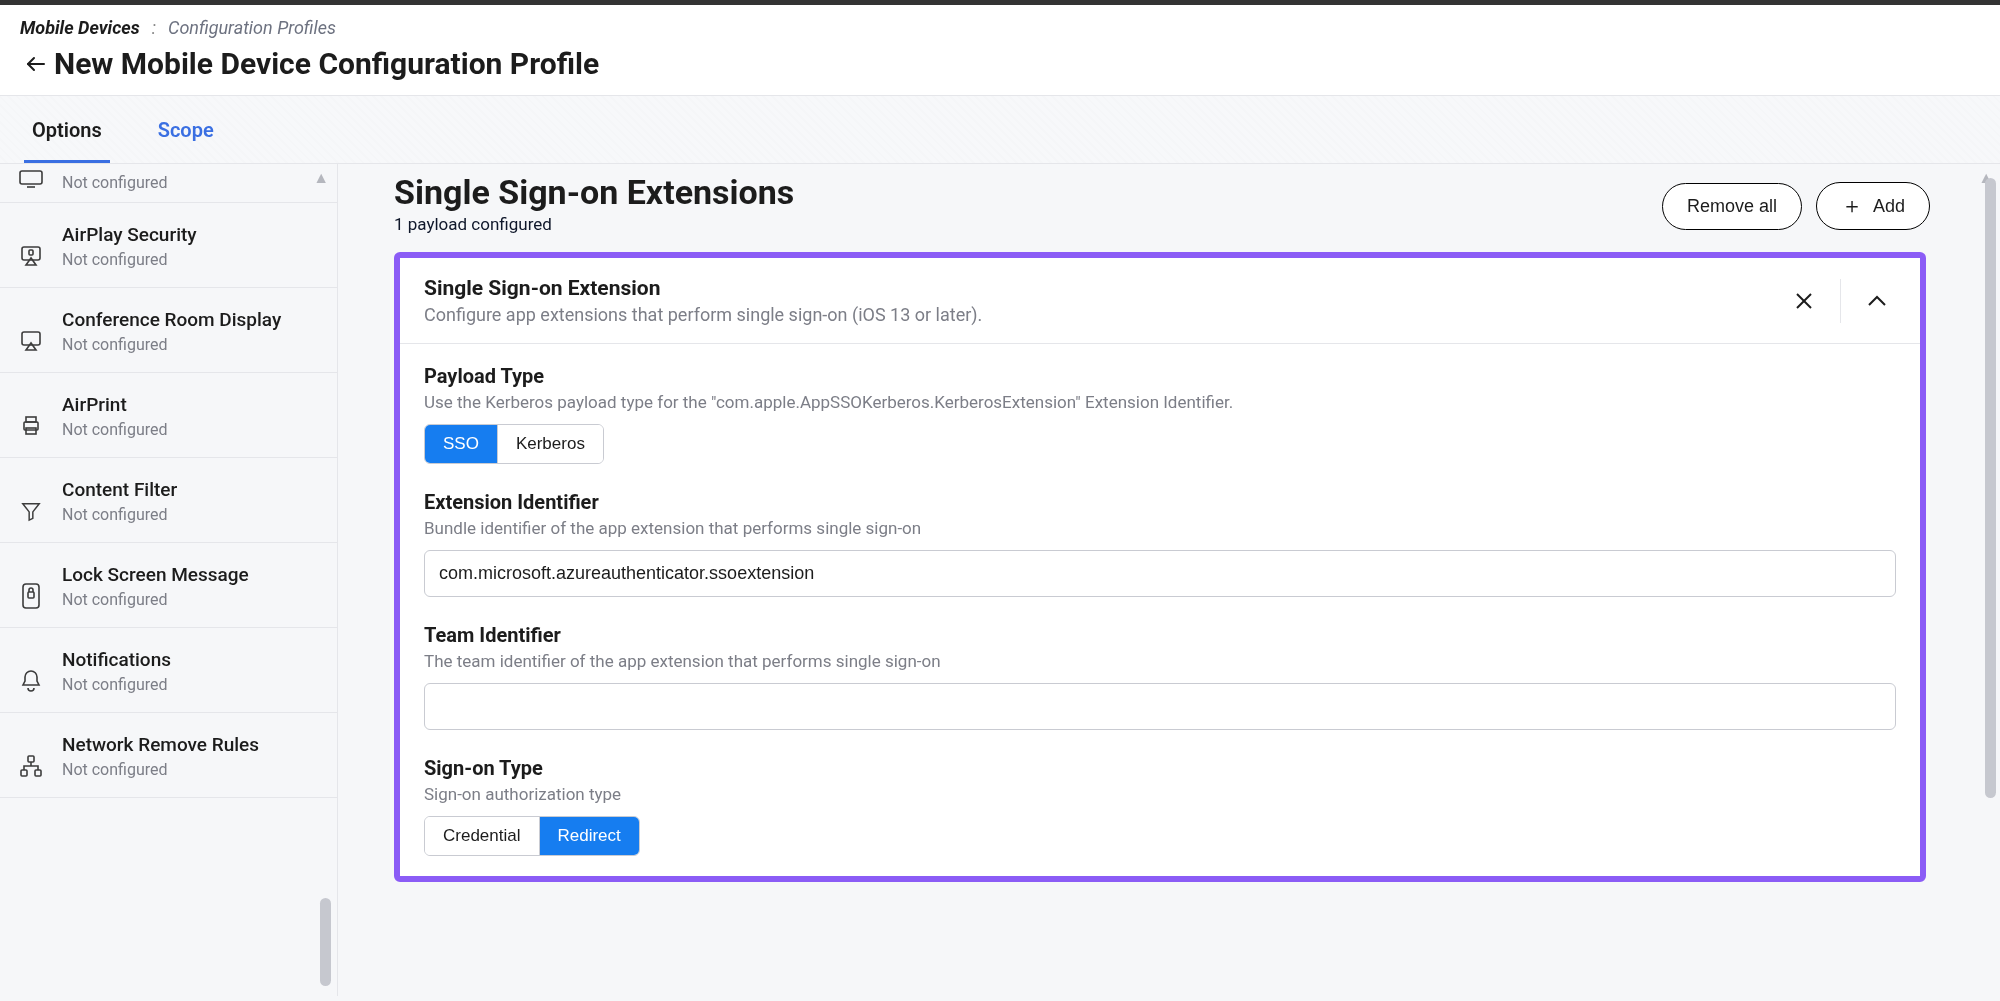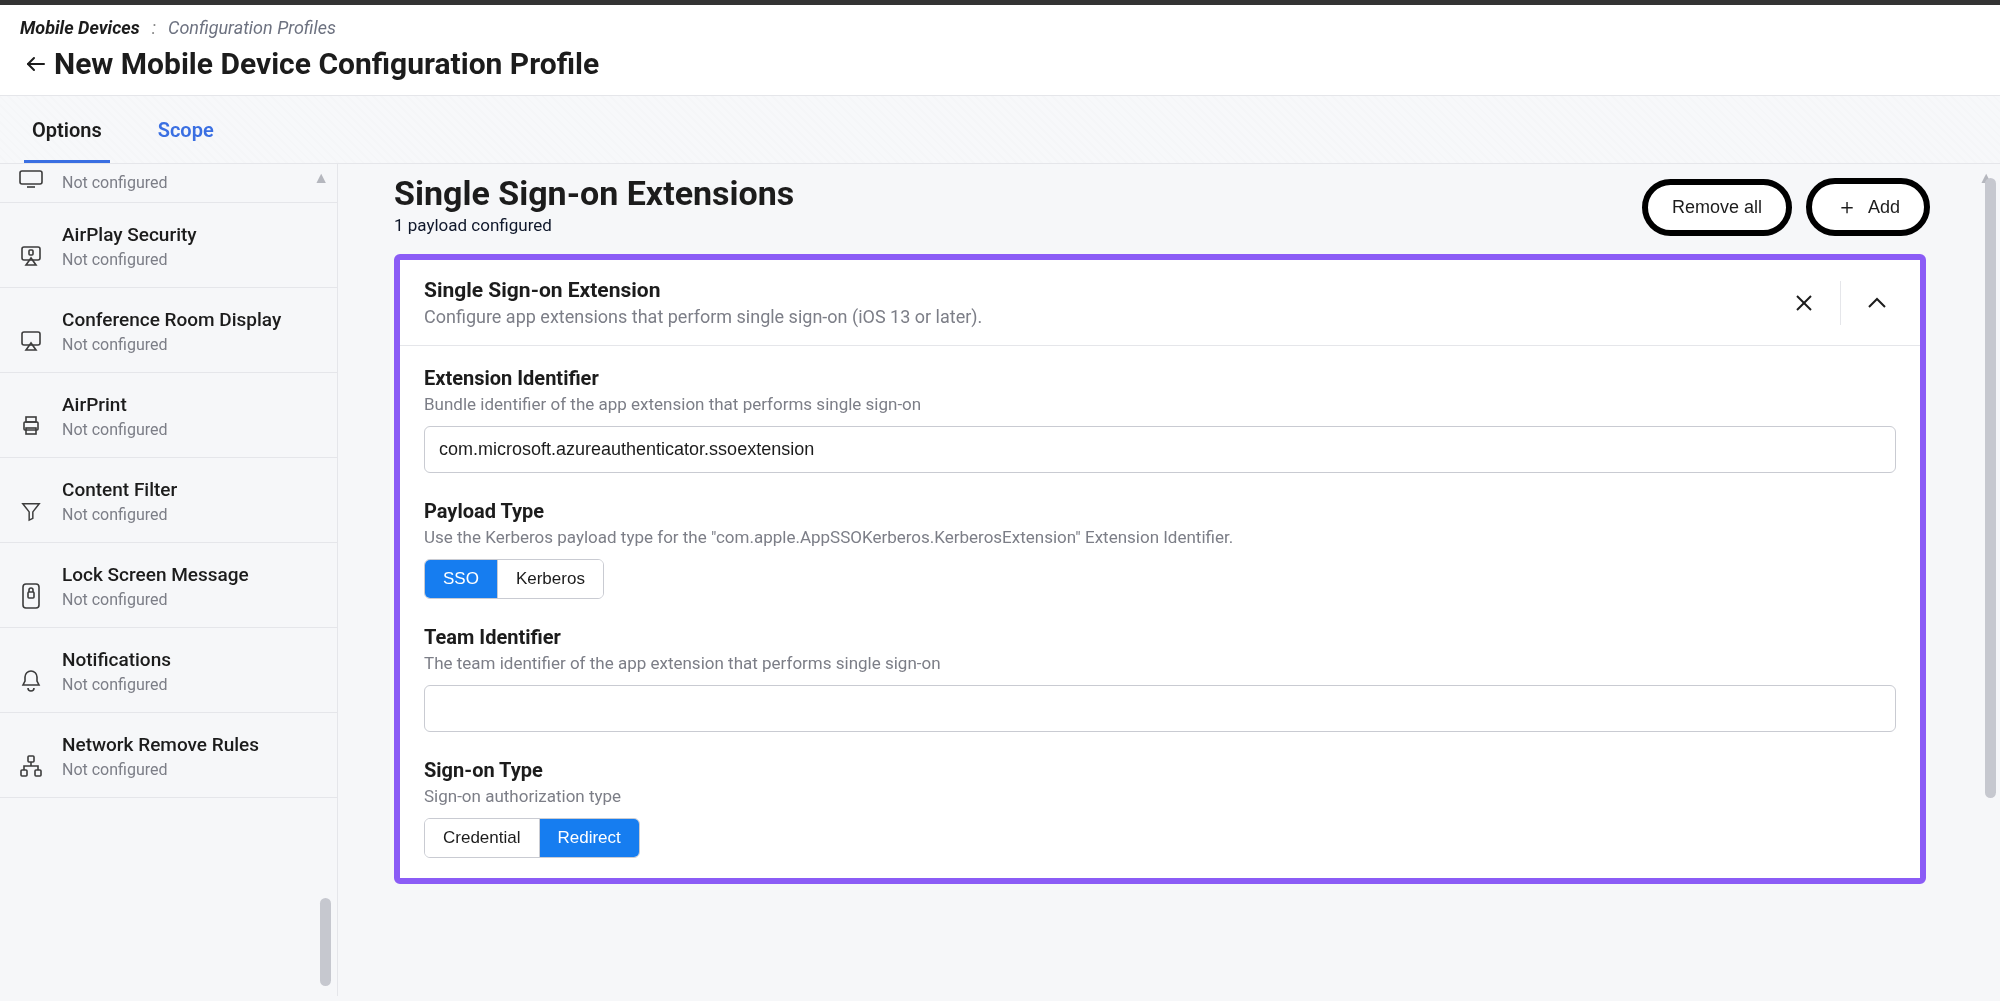--- a/index.html
+++ b/index.html
@@ -110,21 +110,21 @@
     position: relative;
   }
   .section-header {
     display: flex; align-items: center; justify-content: space-between;
     margin-bottom: 18px;
   }
   .section-title { font-size: 34px; font-weight: 700; }
   .section-sub { font-size: 17px; color: #0f172a; margin-top: 2px;}
   .section-actions { display: flex; gap: 14px; align-items: center; margin-top: 6px; padding-right: 40px;}
   .pill-btn {
-    border: 6px solid #000000;
+    border: 1px solid #000000;
     background: #fff;
     border-radius: 999px;
     padding: 12px 24px;
     font-size: 18px;
     display: flex; align-items: center; gap: 10px;
     cursor: pointer;
     color: #1c1c1c;
   }
   .pill-btn .plus { font-size: 22px; font-weight: 400; line-height: 1; }
   .card {
@@ -361,32 +361,32 @@
             <svg width="22" height="14" viewBox="0 0 22 14" fill="none" stroke="#1c1c1c" stroke-width="2">
                 <polyline points="3 11 11 3 19 11"></polyline>
               </svg>
           </div>
         </div>
       </div>
 
       <div class="card-body">
 
         <div class="field">
-          <div class="field-title">Extension Identifier</div>
-          <div class="field-desc">Bundle identifier of the app extension that performs single sign-on</div>
-          <input class="text-input" type="text" value="com.microsoft.azureauthenticator.ssoextension" style="">
-        </div>
-
-        <div class="field">
           <div class="field-title">Payload Type</div>
           <div class="field-desc">Use the Kerberos payload type for the "com.apple.AppSSOKerberos.KerberosExtension" Extension Identifier.</div>
           <div class="segmented">
             <button class="seg active">SSO</button>
             <button class="seg">Kerberos</button>
           </div>
+        </div>
+
+        <div class="field">
+          <div class="field-title">Extension Identifier</div>
+          <div class="field-desc">Bundle identifier of the app extension that performs single sign-on</div>
+          <input class="text-input" type="text" value="com.microsoft.azureauthenticator.ssoextension" style="">
         </div>
 
         <div class="field">
           <div class="field-title">Team Identifier</div>
           <div class="field-desc">The team identifier of the app extension that performs single sign-on</div>
           <input class="text-input" type="text" value="" style="">
         </div>
 
         <div class="field" style="margin-bottom:0">
           <div class="field-title">Sign-on Type</div>

